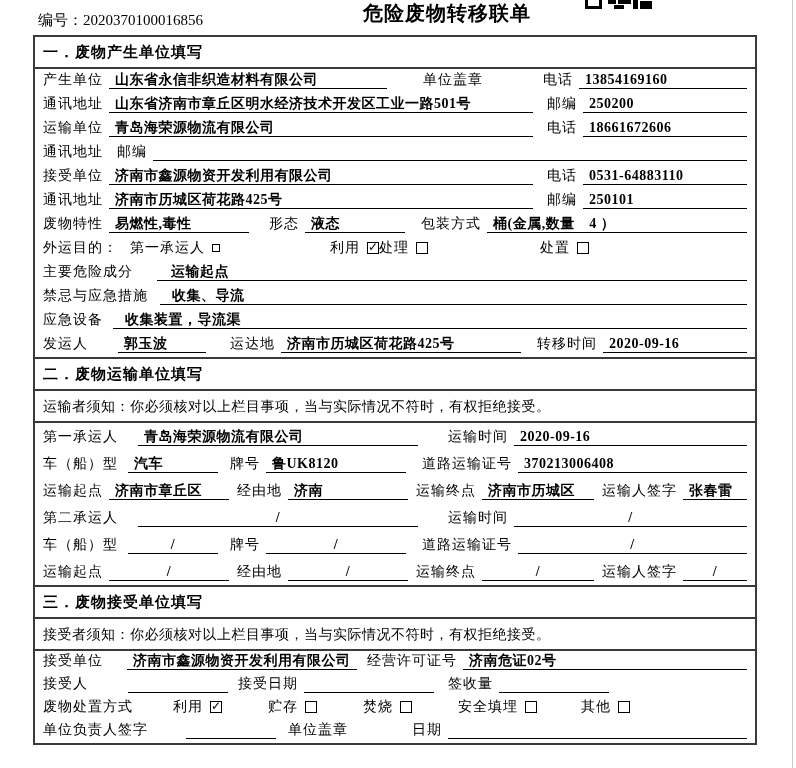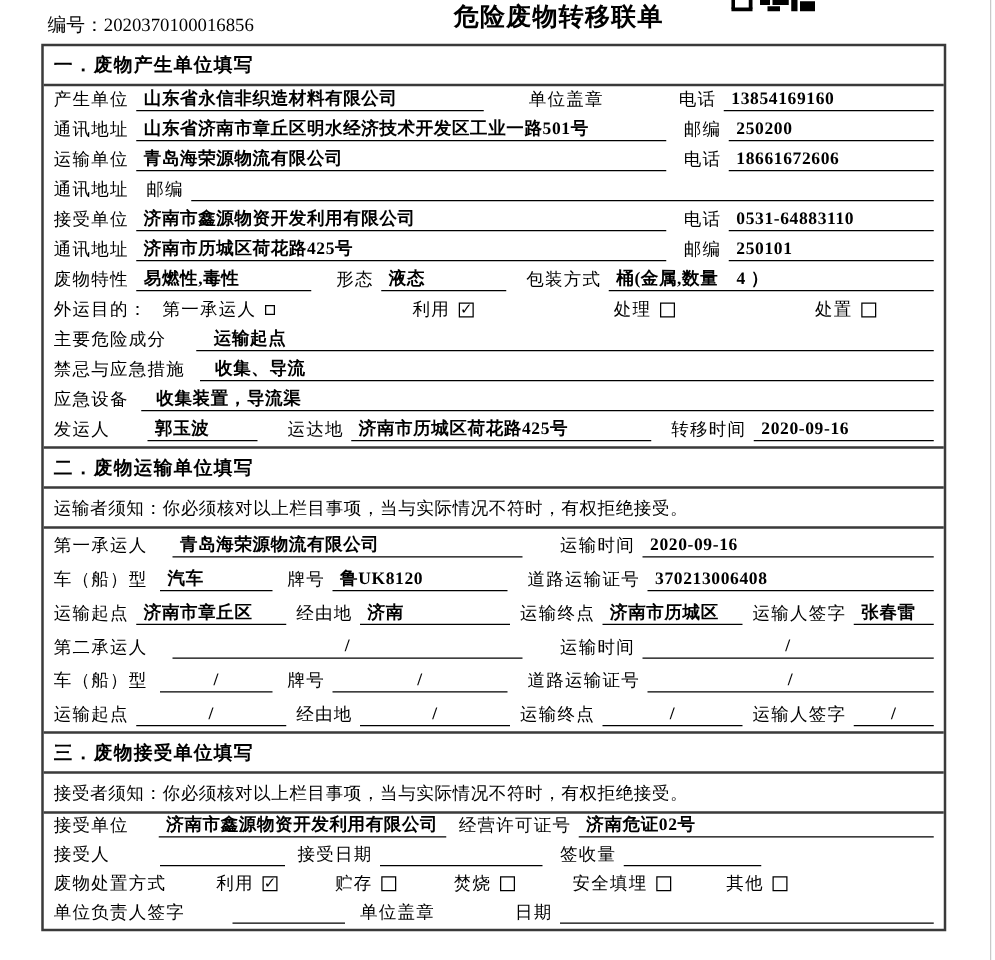--- a/index.html
+++ b/index.html
@@ -136,21 +136,21 @@
         <span class="cb cb-sm">
             <i></i>
           </span>
       </span>
       <span class="opt" style="margin-left:110px">
         <span class="lb">利用</span>
         <span class="cb">
             <i>✓</i>
           </span>
       </span>
-      <span class="opt" style="margin-left:112px">
+      <span class="opt" style="">
         <span class="lb">处理</span>
         <span class="cb">
             <i></i>
           </span>
       </span>
       <span class="opt" style="margin-left:112px">
         <span class="lb">处置</span>
         <span class="cb">
             <i></i>
           </span>

